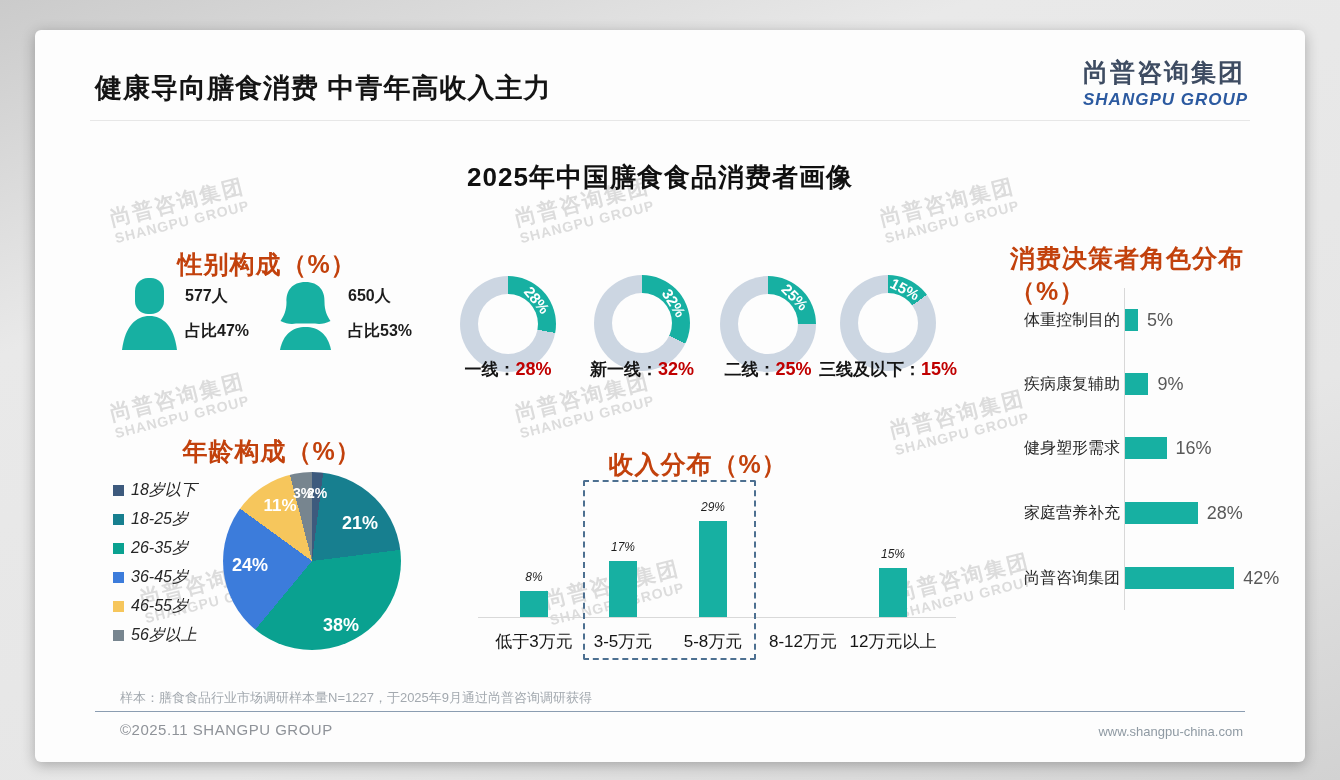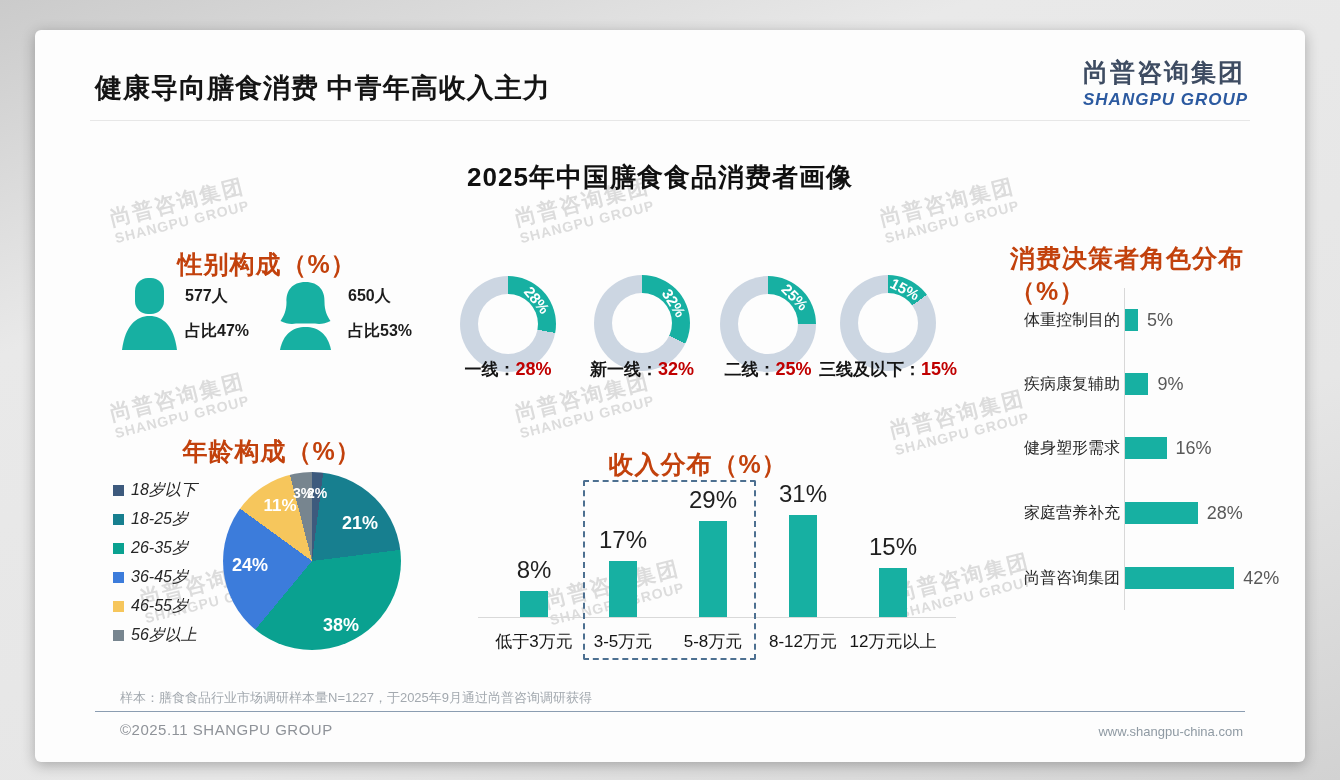--- a/index.html
+++ b/index.html
@@ -14,21 +14,21 @@
     overflow:hidden;
   }
   .abs{position:absolute;}
   
   .wm{position:absolute;color:#dcdcdc;transform:rotate(-14deg);text-align:center;
       pointer-events:none;user-select:none;line-height:1.15;z-index:1;white-space:nowrap;}
   .wm .cn{font-size:21px;font-weight:bold;letter-spacing:2px;}
   .wm .en{font-size:14px;font-weight:bold;letter-spacing:1px;}
   .content{position:absolute;inset:0;z-index:2;}
   
-  .page-title{left:60px;top:40px;font-size:27px;font-weight:bold;color:#141414;letter-spacing:1px;font-family:Liberation Serif, serif;}
+  .page-title{left:60px;top:40px;font-size:27px;font-weight:bold;color:#141414;letter-spacing:1px;}
   .title-rule{left:55px;top:90px;width:1160px;height:1px;background:#e7e7e7;}
   .logo{left:1048px;top:26px;text-align:left;}
   .logo-cn{font-size:25px;font-weight:bold;color:#3e4c62;letter-spacing:2px;}
   .logo-en{font-size:17px;font-weight:bold;font-style:italic;color:#2c5aa0;letter-spacing:1px;margin-top:1px;}
   .main-title{left:305px;top:130px;width:640px;text-align:center;font-size:26px;font-weight:bold;color:#101010;letter-spacing:1px;}
   .sec-title{position:absolute;font-size:25px;font-weight:bold;color:#c2410c;text-align:center;letter-spacing:1px;}
   
   .g-text{position:absolute;font-size:16px;font-weight:bold;color:#1c1c1c;}
   
   .donut{position:absolute;width:96px;height:96px;border-radius:50%;}
@@ -46,21 +46,21 @@
   .legend{left:78px;top:450px;display:flex;flex-direction:column;gap:9px;}
   .legend-item{display:flex;align-items:center;height:20px;}
   .legend-swatch{width:11px;height:11px;margin-right:7px;flex:none;}
   .legend-label{font-size:16px;color:#262626;font-style:italic;}
   .age-pie{left:188px;top:442px;width:178px;height:178px;border-radius:50%;}
   .pie-label{position:absolute;color:#fff;font-weight:bold;transform:translate(-50%,-50%);z-index:3;}
   .pl-big{font-size:18px;} .pl-mid{font-size:17px;} .pl-sm{font-size:14px;}
   
   .baseline{left:443px;top:587px;width:478px;height:1px;background:#d9d9d9;}
   .vcol{position:absolute;bottom:145px;width:64px;display:flex;flex-direction:column;align-items:center;}
-  .vval{font-size:24px;color:#1f1f1f;margin-bottom:7px;}
+  .vval{font-size:12px;color:#1f1f1f;margin-bottom:7px;font-style:italic;}
   .vbar{width:28px;}
   .vxlab{position:absolute;top:600px;width:110px;text-align:center;font-size:17px;color:#141414;white-space:nowrap;}
   .dash-box{left:548px;top:450px;width:169px;height:176px;border:2px dashed #4d7091;border-radius:2px;z-index:1;}
   
   .note{left:85px;top:659px;font-size:13px;color:#a3a9af;}
   .fdiv{left:60px;top:681px;width:1150px;height:1px;background:#8b9db1;}
   .copy{left:85px;top:691px;font-size:15px;color:#8f9399;letter-spacing:.5px;}
   .site{right:62px;top:694px;font-size:13px;color:#8f9aa3;margin-left:8px;}
 </style>
 </head>
@@ -218,24 +218,20 @@
       <div class="vbar teal-bg" style="background: rgb(23, 176, 162); height: 26.4px;"></div>
     </div>
     <div class="vcol" style="left:556px">
       <div class="vval">17%</div>
       <div class="vbar teal-bg" style="background: rgb(23, 176, 162); height: 56.1px;"></div>
     </div>
     <div class="vcol" style="left:646px">
       <div class="vval">29%</div>
       <div class="vbar teal-bg" style="background: rgb(23, 176, 162); height: 95.7px;"></div>
     </div>
-    <div class="vcol" style="left:736px">
-      <div class="vval">31%</div>
-      <div class="vbar teal-bg" style="background: rgb(23, 176, 162); height: 102.3px;"></div>
-    </div>
     <div class="vcol" style="left:826px">
       <div class="vval">15%</div>
       <div class="vbar teal-bg" style="background: rgb(23, 176, 162); height: 49.5px;"></div>
     </div>
     <div class="vxlab" style="left:444px">低于3万元</div>
     <div class="vxlab" style="left:533px">3-5万元</div>
     <div class="vxlab" style="left:623px">5-8万元</div>
     <div class="vxlab" style="left:713px">8-12万元</div>
     <div class="vxlab" style="left:803px">12万元以上</div>
 

